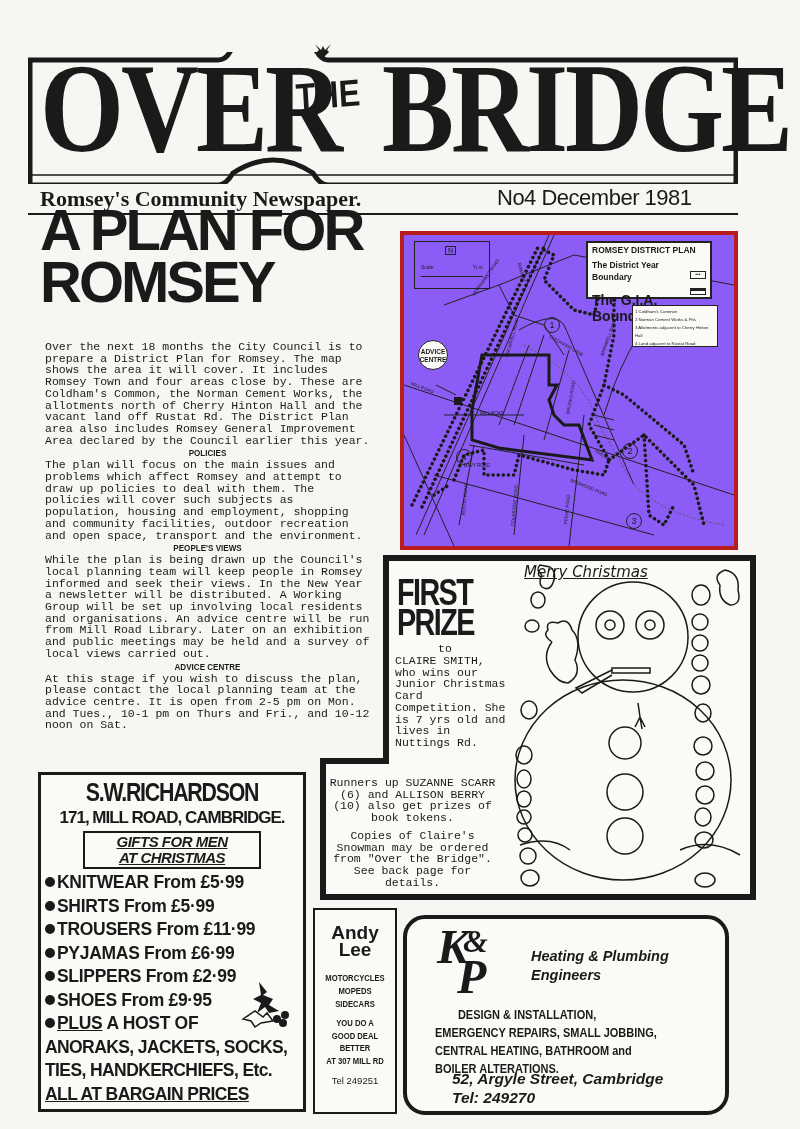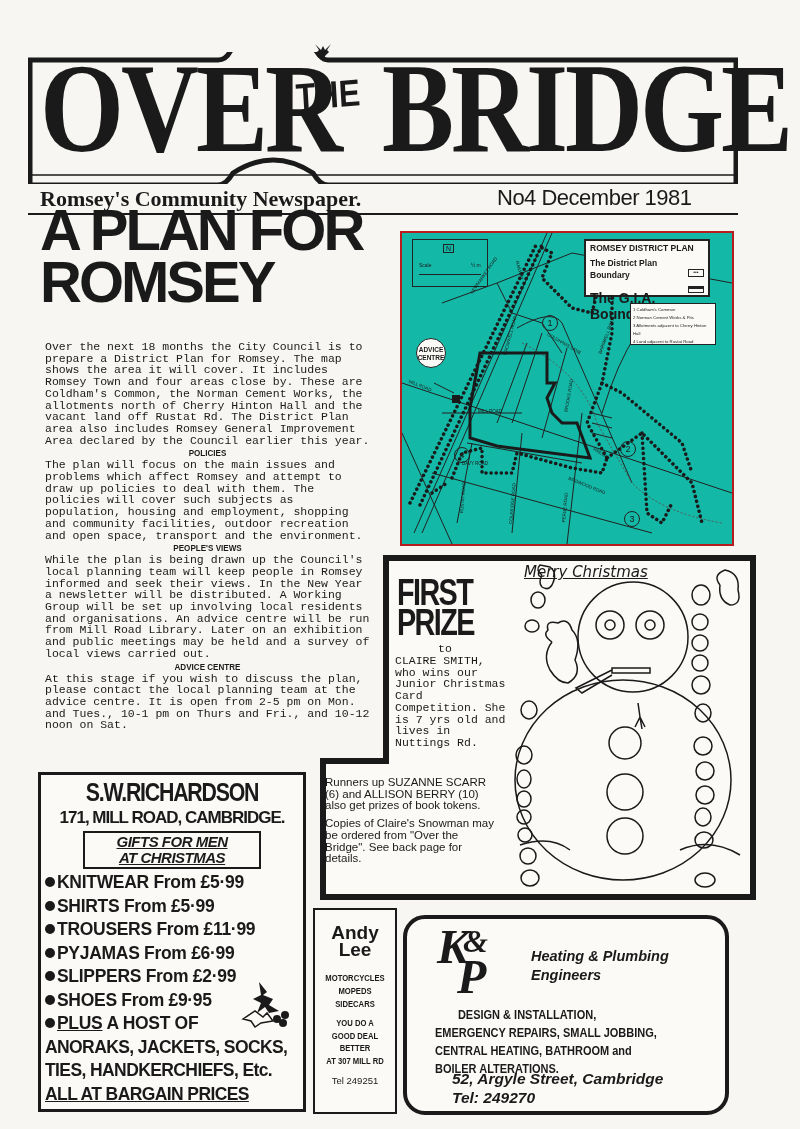--- a/index.html
+++ b/index.html
@@ -15,28 +15,28 @@
   .tagline{left:40px;top:186px;font-family:"Liberation Serif",serif;font-weight:bold;font-size:22px;}
   .issue{left:497px;top:185px;font-size:22px;letter-spacing:-0.5px;}
   .rule{left:28px;top:213px;width:710px;height:2px;background:#1a1a1a;}
   
   .headline{left:40px;top:204px;width:350px;font-weight:bold;font-size:58px;line-height:52px;letter-spacing:-3px;}
   
   .article{left:45px;top:341px;width:325px;font-family:"Liberation Mono",monospace;font-size:11.5px;line-height:11.7px;}
   .article p{margin:0;}
   .article h4{margin:1px 0 0 0;text-align:center;font-family:"Liberation Sans",sans-serif;font-weight:bold;font-size:9.5px;line-height:12px;letter-spacing:0;transform:scaleX(0.85);}
   
-  .map{left:400px;top:231px;width:330px;height:311px;border:2px solid #b91c1c;background:#14b8a6;}
+  .map{left:400px;top:231px;width:330px;height:311px;border:4px solid #b91c1c;background:#8b5cf6;}
   
   .prize-frame{left:320px;top:555px;width:436px;height:345px;}
   .prize-frame svg{position:absolute;left:0;top:0;}
   .first-prize{left:397px;top:578px;font-weight:bold;font-size:36px;line-height:30px;letter-spacing:-2px;transform:scaleX(0.8);transform-origin:left top;}
   .prize-to{left:438px;top:642px;font-family:"Liberation Mono",monospace;font-size:11.5px;}
   .prize-text{left:395px;top:655px;width:112px;font-family:"Liberation Mono",monospace;font-size:11.5px;line-height:11.7px;}
-  .runners{left:325px;top:777px;width:175px;font-family:Liberation Sans, sans-serif;font-size:11.5px;line-height:11.7px;}
+  .runners{left:325px;top:777px;width:175px;font-family:Liberation Mono, monospace;font-size:11.5px;line-height:11.7px;text-align:center;}
   .runners p{margin:0 0 6px 0;}
   .merry{left:512px;top:566px;font-family:"DejaVu Sans",sans-serif;font-size:15px;font-style:italic;text-decoration:underline;}
   
   .rich{left:38px;top:772px;width:262px;height:334px;border:3px solid #1a1a1a;background:#fbfaf7;}
   .rich .name{text-align:center;font-weight:bold;font-size:26px;margin-top:2px;letter-spacing:-1.5px;transform:scaleX(0.82);}
   .rich .sub{text-align:center;font-style:italic;font-size:17px;margin-top:-3px;letter-spacing:-0.5px;}
   .rich .addr{text-align:center;font-weight:bold;font-size:17px;margin-top:0px;letter-spacing:-1px;}
   .rich .gifts{margin:3px auto 2px auto;width:150px;border:2px solid #1a1a1a;text-align:center;font-weight:bold;font-style:italic;font-size:15px;line-height:16px;letter-spacing:-0.5px;padding:1px 12px;}
   .rich .gifts span{text-decoration:underline;display:block;}
   .rich ul{list-style:none;margin:0;padding:0 0 0 4px;}
@@ -147,21 +147,21 @@
   
   <div class="abs" style="left:10px;top:6px;width:74px;height:46px;border:1px solid #222;">
     <div class="abs maplabel" style="left:30px;top:4px;font-size:7px;border:1px solid #222;padding:0 2px;">N</div>
     <div class="abs maplabel" style="left:6px;top:22px;font-size:5px;">Scale</div>
     <div class="abs maplabel" style="left:58px;top:22px;font-size:5px;">½ m</div>
     <div class="abs" style="left:6px;top:34px;width:62px;height:0;border-top:1px solid #222;"></div>
   </div>
   
   <div class="abs" style="left:182px;top:6px;width:126px;height:58px;border:2px solid #222;background:#fbfaf7;padding:2px 4px;box-sizing:border-box;">
     <div class="maplabel" style="font-size:8.5px;font-weight:bold;">ROMSEY DISTRICT PLAN</div>
-    <div class="maplabel" style="font-size:8.5px;font-weight:bold;margin-top:4px;width:90px;line-height:12px;">The District Plan Boundary</div>
+    <div class="maplabel" style="font-size:8.5px;font-weight:bold;margin-top:4px;width:90px;line-height:12px;">The District Year Boundary</div>
     <div class="maplabel" style="font-size:14px;font-weight:bold;margin-top:9px;">The G.I.A. Boundary</div>
     <div class="abs" style="right:4px;top:28px;width:14px;height:6px;border:1px solid #222;font-size:5px;line-height:5px;text-align:center;">•••</div>
     <div class="abs" style="right:4px;top:45px;width:14px;height:3px;border:1px solid #222;border-top:3px solid #222;"></div>
   </div>
   
   <div class="abs" style="left:228px;top:70px;width:86px;height:42px;border:1px solid #222;background:#fbfaf7;padding:2px;box-sizing:border-box;font-size:4.3px;line-height:8px;">
     <div>1 Coldham's Common</div>
     <div>2 Norman Cement Works &amp; Pits</div>
     <div>3 Allotments adjacent to Cherry Hinton Hall</div>
     <div>4 Land adjacent to Rustat Road</div>

